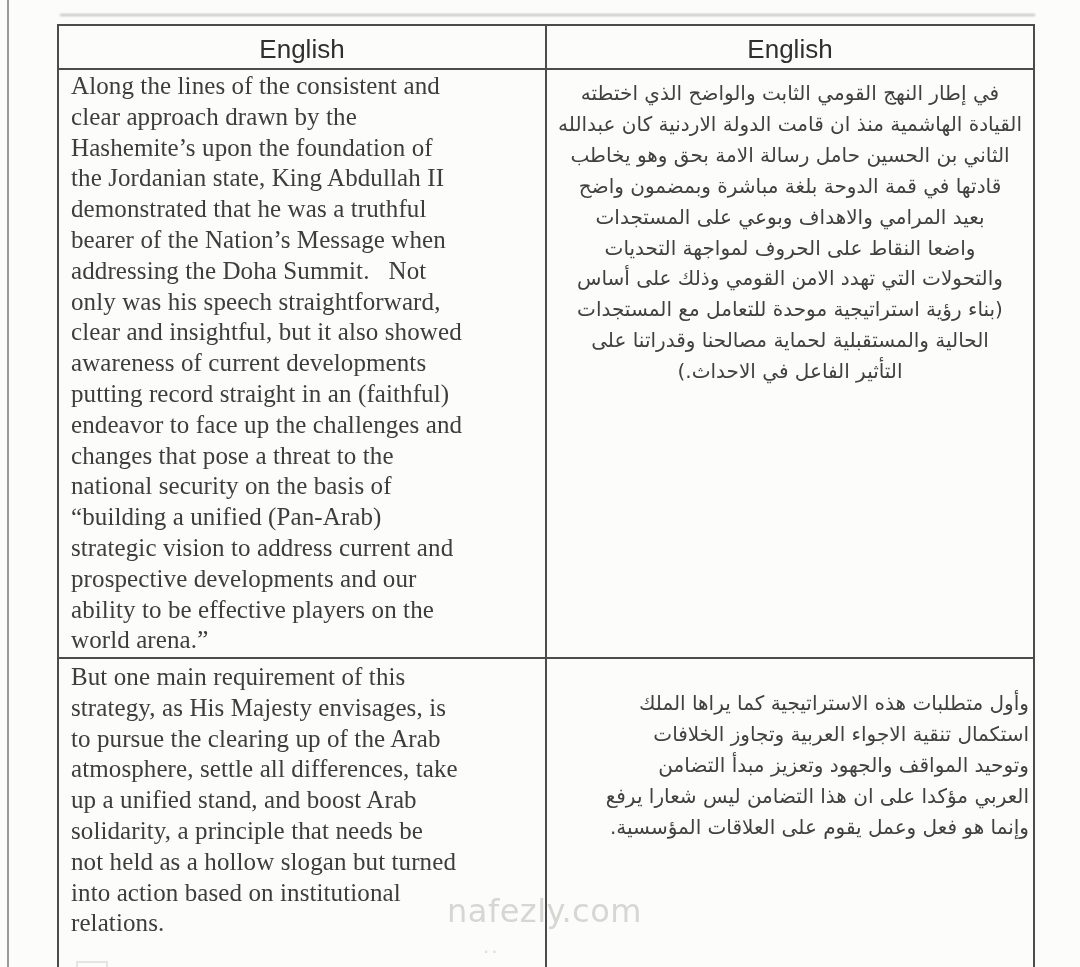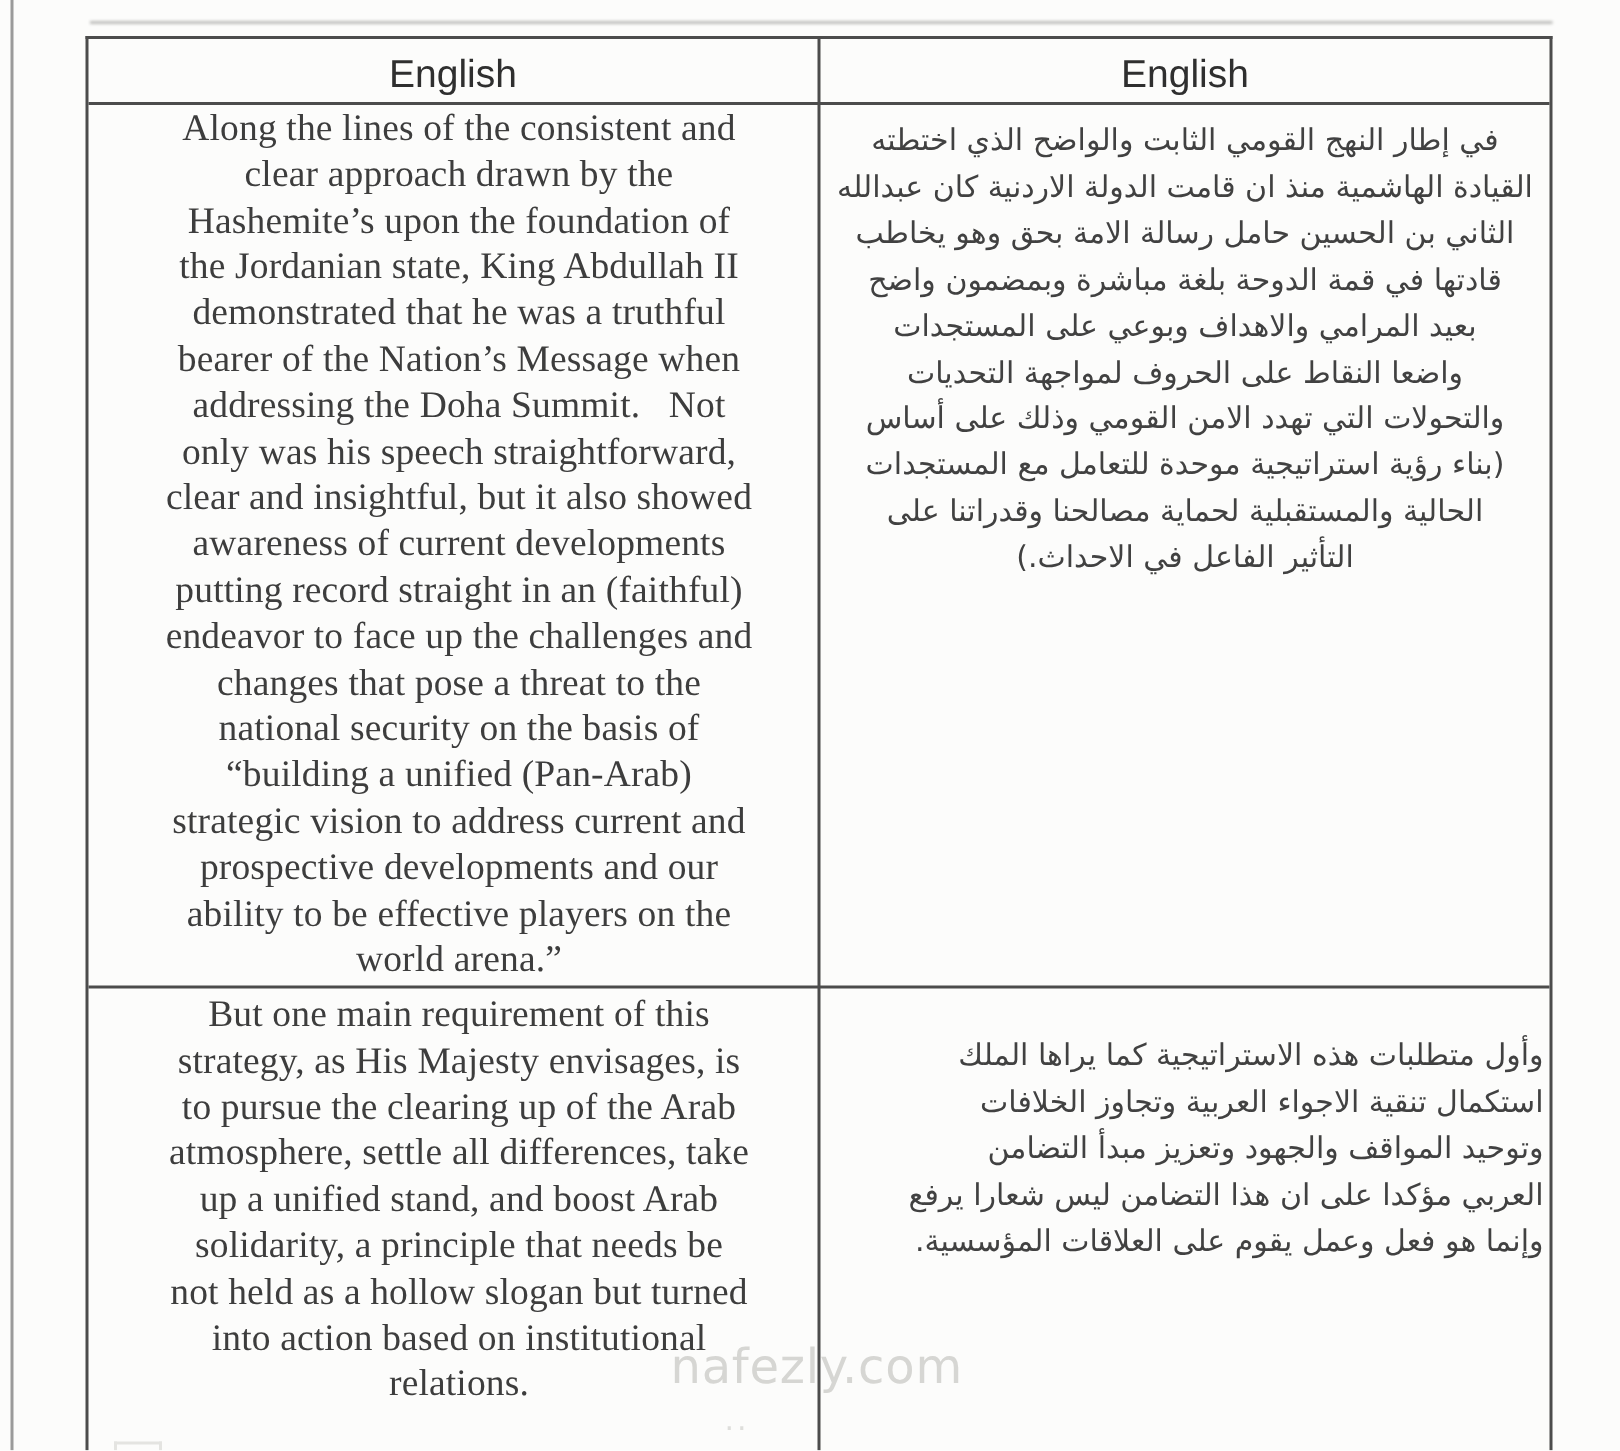--- a/index.html
+++ b/index.html
@@ -66,21 +66,20 @@
     font-size: 26px;
     color: #2f2f2f;
     text-align: center;
   }
   .hdr-en { left: 0; width: 486px; }
   .hdr-ar { left: 488px; width: 486px; }
 
   .txt {
     position: absolute;
     white-space: pre-wrap;
-    text-align: center;
   }
 
   .en-par {
     left: 12px;
     width: 470px;
     font-family: "Liberation Serif", serif;
     font-size: 25px;
     line-height: 30.8px;
     letter-spacing: 0.1px;
     color: #3d3d3d;

